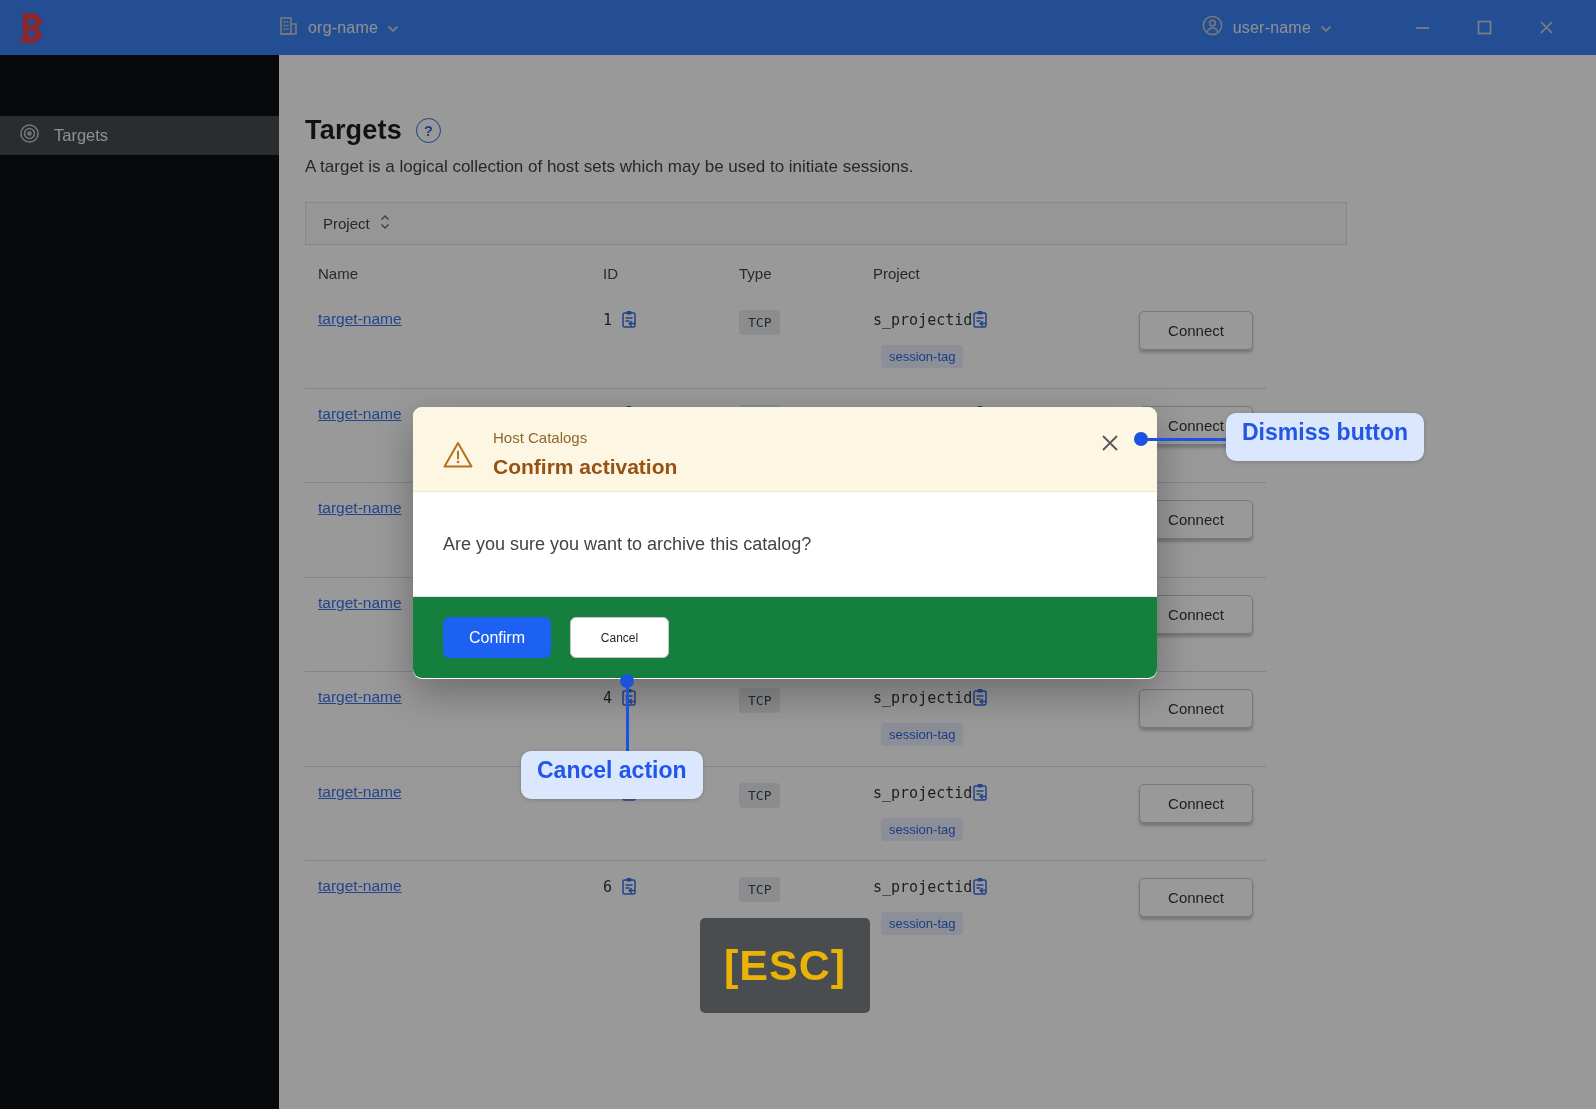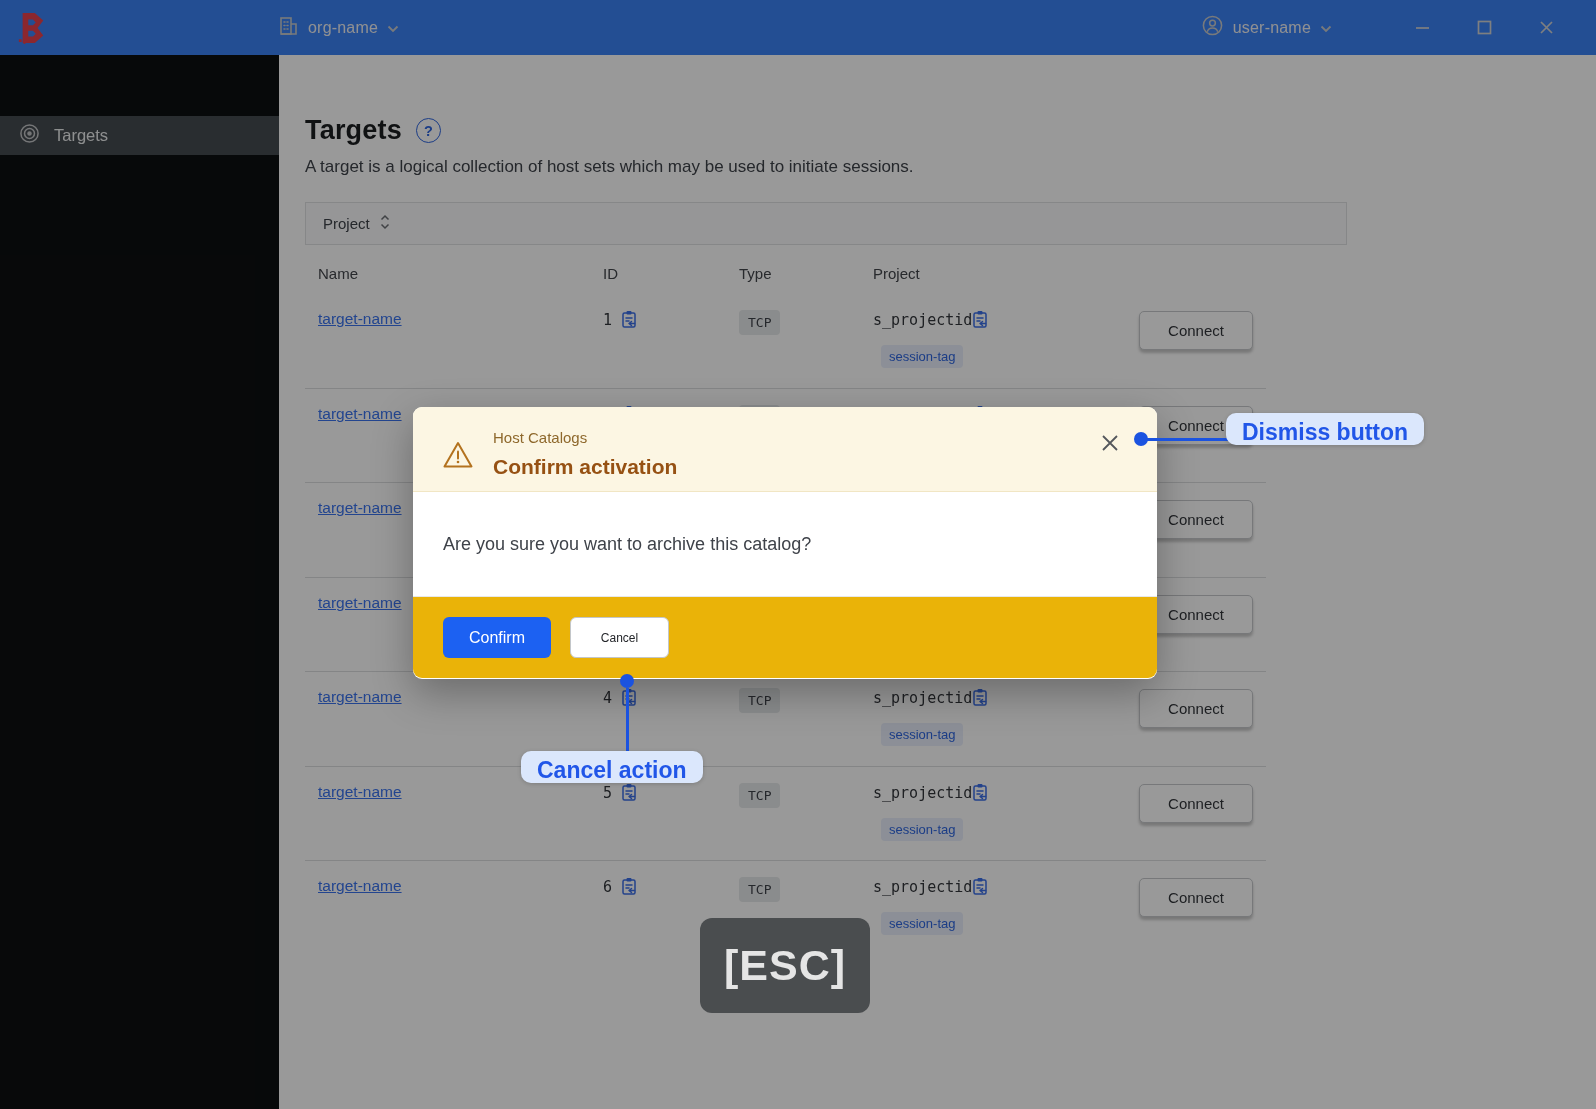--- a/index.html
+++ b/index.html
@@ -72,37 +72,37 @@
            background:#fff; z-index:60; box-shadow:0 14px 40px rgba(0,0,0,.30); }
   .modal-header { position:relative; height:85px; background:#fcf6e3; border-radius:9px 9px 0 0;
                   border-bottom:1px solid #f1e6c4; }
   .warn-icon { position:absolute; left:29px; top:33px; }
   .modal-context { position:absolute; left:80px; top:22px; font-size:15px; color:#8e682c; }
   .modal-title { position:absolute; left:80px; top:48px; font-size:21px; font-weight:bold; color:#965113; }
   .modal-close { position:absolute; right:31px; top:21px; width:32px; height:32px; background:none;
                  border:none; cursor:pointer; }
   .modal-body { height:104px; display:flex; align-items:center; }
   .modal-text { margin-left:30px; font-size:18px; color:#3f434a; }
-  .modal-footer { height:82px; background:#eab308; border-top:1px solid #e7e8ea; border-radius:0 0 9px 9px;
+  .modal-footer { height:82px; background:#15803d; border-top:1px solid #e7e8ea; border-radius:0 0 9px 9px;
                   display:flex; align-items:center; gap:19px; padding-left:30px; }
   .btn-primary { width:108px; height:41px; background:#1c61f2; color:#fff; border:none; border-radius:6px;
                  font-size:16px; font-family:"Liberation Sans", sans-serif; cursor:pointer; }
   .btn-secondary { width:99px; height:41px; background:#fff; color:#24262a; border:1px solid #c3c6c9;
                    border-radius:6px; font-size:12px; font-family:"Liberation Sans", sans-serif; cursor:pointer; }
 
   
   .anno { position:absolute; z-index:70; }
   .anno-pill { background:#dbe7fc; color:#2156e8; font-weight:bold; font-size:23px;
-               padding:6px 16px 0; border-radius:10px; white-space:nowrap;
+               padding:6px 16px 16px; border-radius:10px; white-space:nowrap;
                box-shadow:0 1px 4px rgba(0,0,0,.18); }
   .anno-dot { position:absolute; width:14px; height:14px; border-radius:50%; background:#1b53e0; z-index:70; }
   .anno-line { position:absolute; background:#1b53e0; z-index:70; }
   .esc-badge { position:absolute; left:700px; top:918px; width:170px; height:95px; background:#4a4d4f;
-               border-radius:12px; z-index:70; display:flex; align-items:center; justify-content:center;
-               color:#e5e5e5; font-size:43px; font-weight:600; letter-spacing:1px; }
+               border-radius:5px; z-index:70; display:flex; align-items:center; justify-content:center;
+               color:#eab308; font-size:43px; font-weight:600; letter-spacing:1px; }
 </style>
 </head>
 <body>
 
 <div class="window">
 
   <div class="topbar">
     <div class="logo-wrap">
       <svg width="30" height="34" viewBox="0 0 32 36">
         <path fill="#e8424d" fill-rule="evenodd" d="M6 2h13l9 8-6 8 6 8-9 8H6V2zm6 7v6h5l3-3-3-3h-5zm0 12v6h5l3-3-3-3h-5z"></path>

